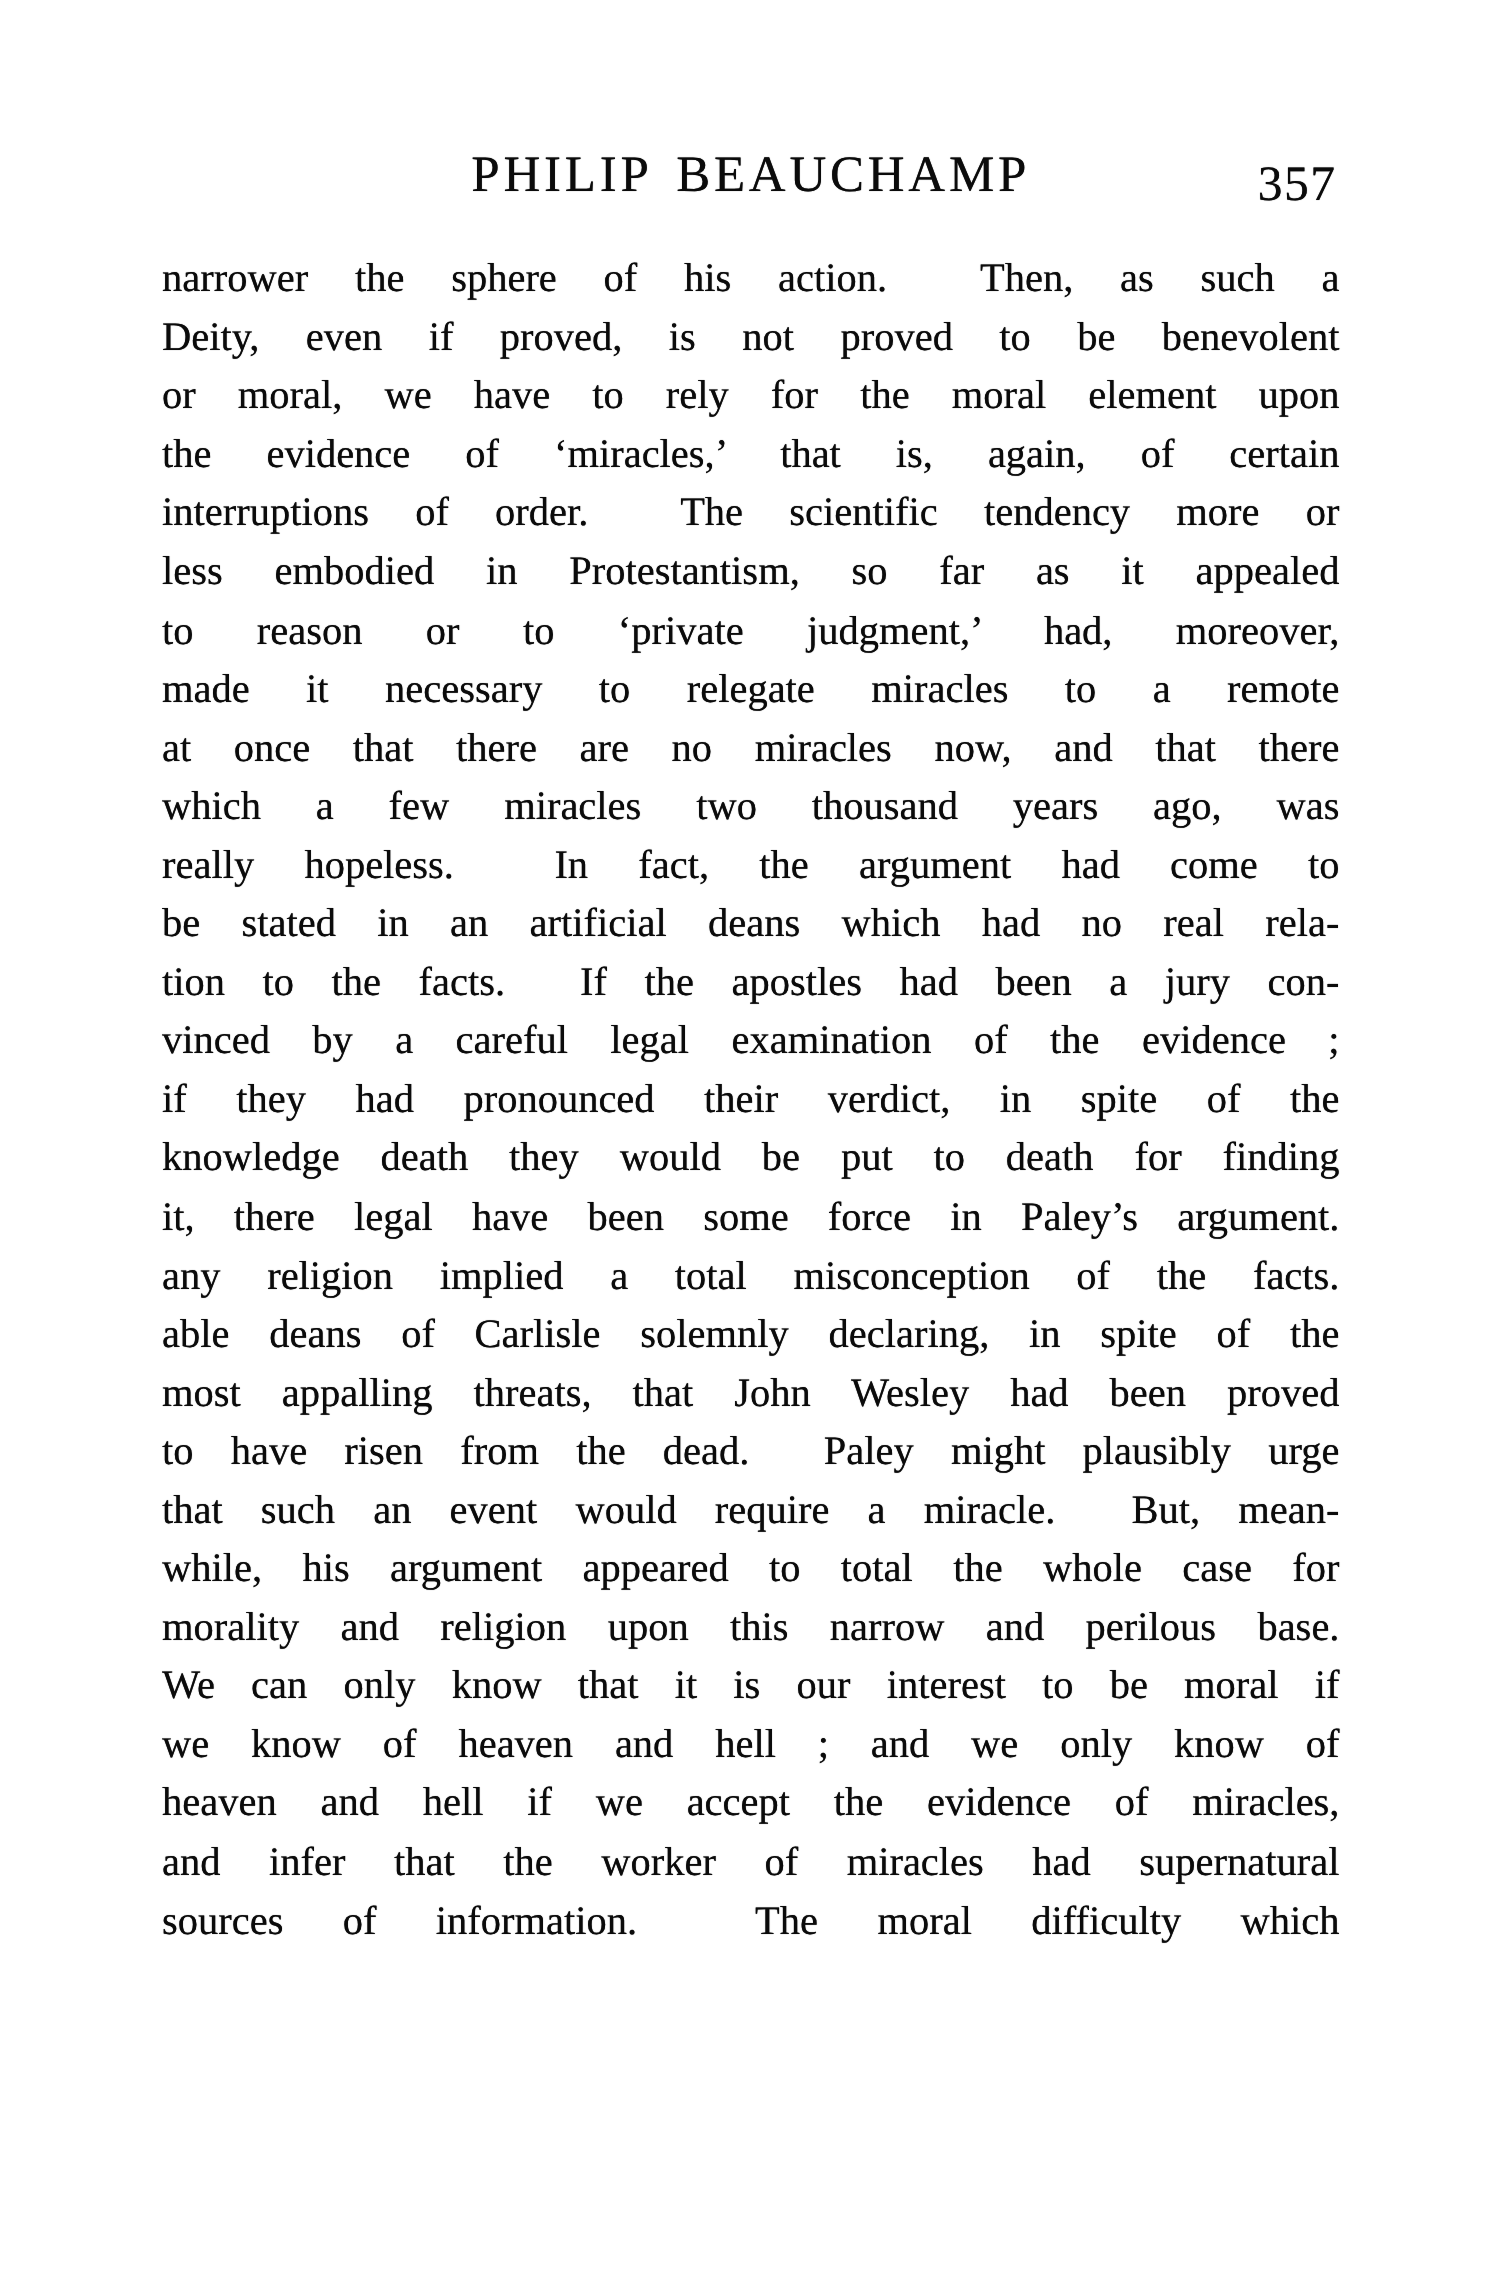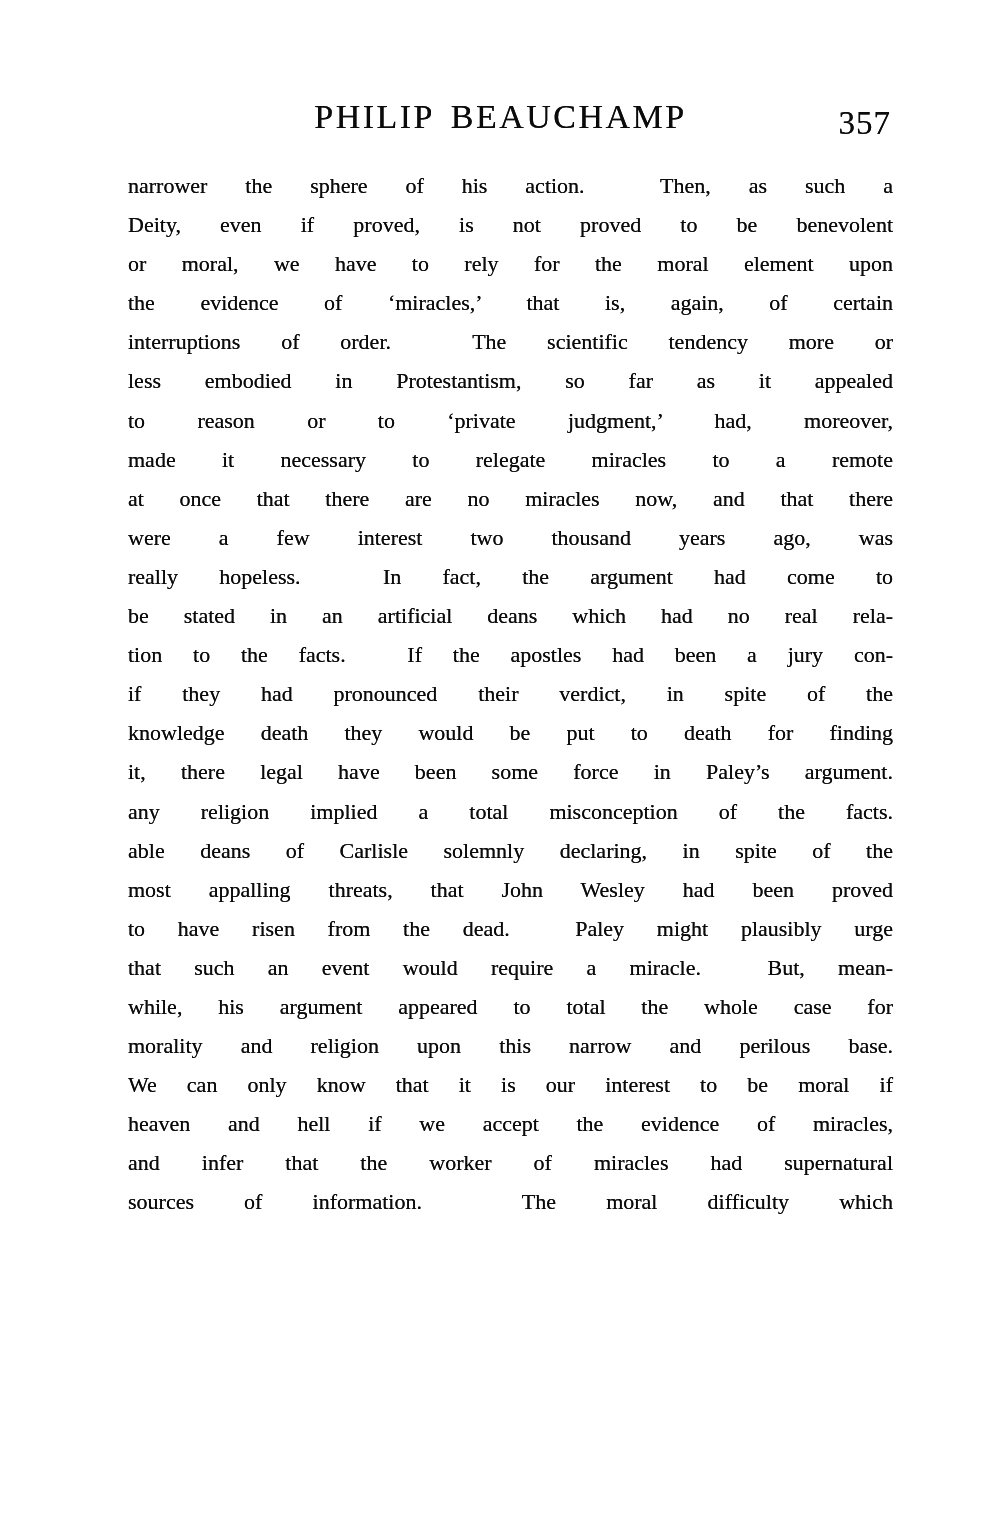--- a/index.html
+++ b/index.html
@@ -48,26 +48,25 @@
   }
   .body-text {
     position: absolute;
     left: 108px;
     top: 166px;
     width: 785px;
   }
   .line {
     height: 39.1px;
     line-height: 39.1px;
-    font-size: 22px;
+    font-size: 27px;
     text-align: justify;
     text-align-last: justify;
     text-justify: inter-word;
     text-shadow: 0 0 0.5px rgba(0,0,0,0.85);
-    margin-left: 20px;
   }
 </style>
 </head>
 <body>
 
 <div class="page">
   <div class="header">
     <span class="running-title">PHILIP BEAUCHAMP</span>
     <span class="page-number">357</span>
   </div>
@@ -75,32 +74,34 @@
   <div class="body-text">
       <div class="line">narrower the sphere of his action.&nbsp; Then, as such a</div>
       <div class="line">Deity, even if proved, is not proved to be benevolent</div>
       <div class="line">or moral, we have to rely for the moral element upon</div>
       <div class="line">the evidence of ‘miracles,’ that is, again, of certain</div>
       <div class="line">interruptions of order.&nbsp; The scientific tendency more or</div>
       <div class="line">less embodied in Protestantism, so far as it appealed</div>
       <div class="line">to reason or to ‘private judgment,’ had, moreover,</div>
       <div class="line">made it necessary to relegate miracles to a remote</div>
       <div class="line">at once that there are no miracles now, and that there</div>
-      <div class="line">were a few interest two thousand years ago, was</div>
+      <div class="line">which a few miracles two thousand years ago, was</div>
       <div class="line">really hopeless.&nbsp; In fact, the argument had come to</div>
       <div class="line">be stated in an artificial deans which had no real rela-</div>
       <div class="line">tion to the facts.&nbsp; If the apostles had been a jury con-</div>
+      <div class="line">vinced by a careful legal examination of the evidence ;</div>
       <div class="line">if they had pronounced their verdict, in spite of the</div>
       <div class="line">knowledge death they would be put to death for finding</div>
       <div class="line">it, there legal have been some force in Paley’s argument.</div>
       <div class="line">any religion implied a total misconception of the facts.</div>
       <div class="line">able deans of Carlisle solemnly declaring, in spite of the</div>
       <div class="line">most appalling threats, that John Wesley had been proved</div>
       <div class="line">to have risen from the dead.&nbsp; Paley might plausibly urge</div>
       <div class="line">that such an event would require a miracle.&nbsp; But, mean-</div>
       <div class="line">while, his argument appeared to total the whole case for</div>
       <div class="line">morality and religion upon this narrow and perilous base.</div>
       <div class="line">We can only know that it is our interest to be moral if</div>
+      <div class="line">we know of heaven and hell ; and we only know of</div>
       <div class="line">heaven and hell if we accept the evidence of miracles,</div>
       <div class="line">and infer that the worker of miracles had supernatural</div>
       <div class="line">sources of information.&nbsp; The moral difficulty which</div>
     </div>
 </div>
 
 </body></html>

